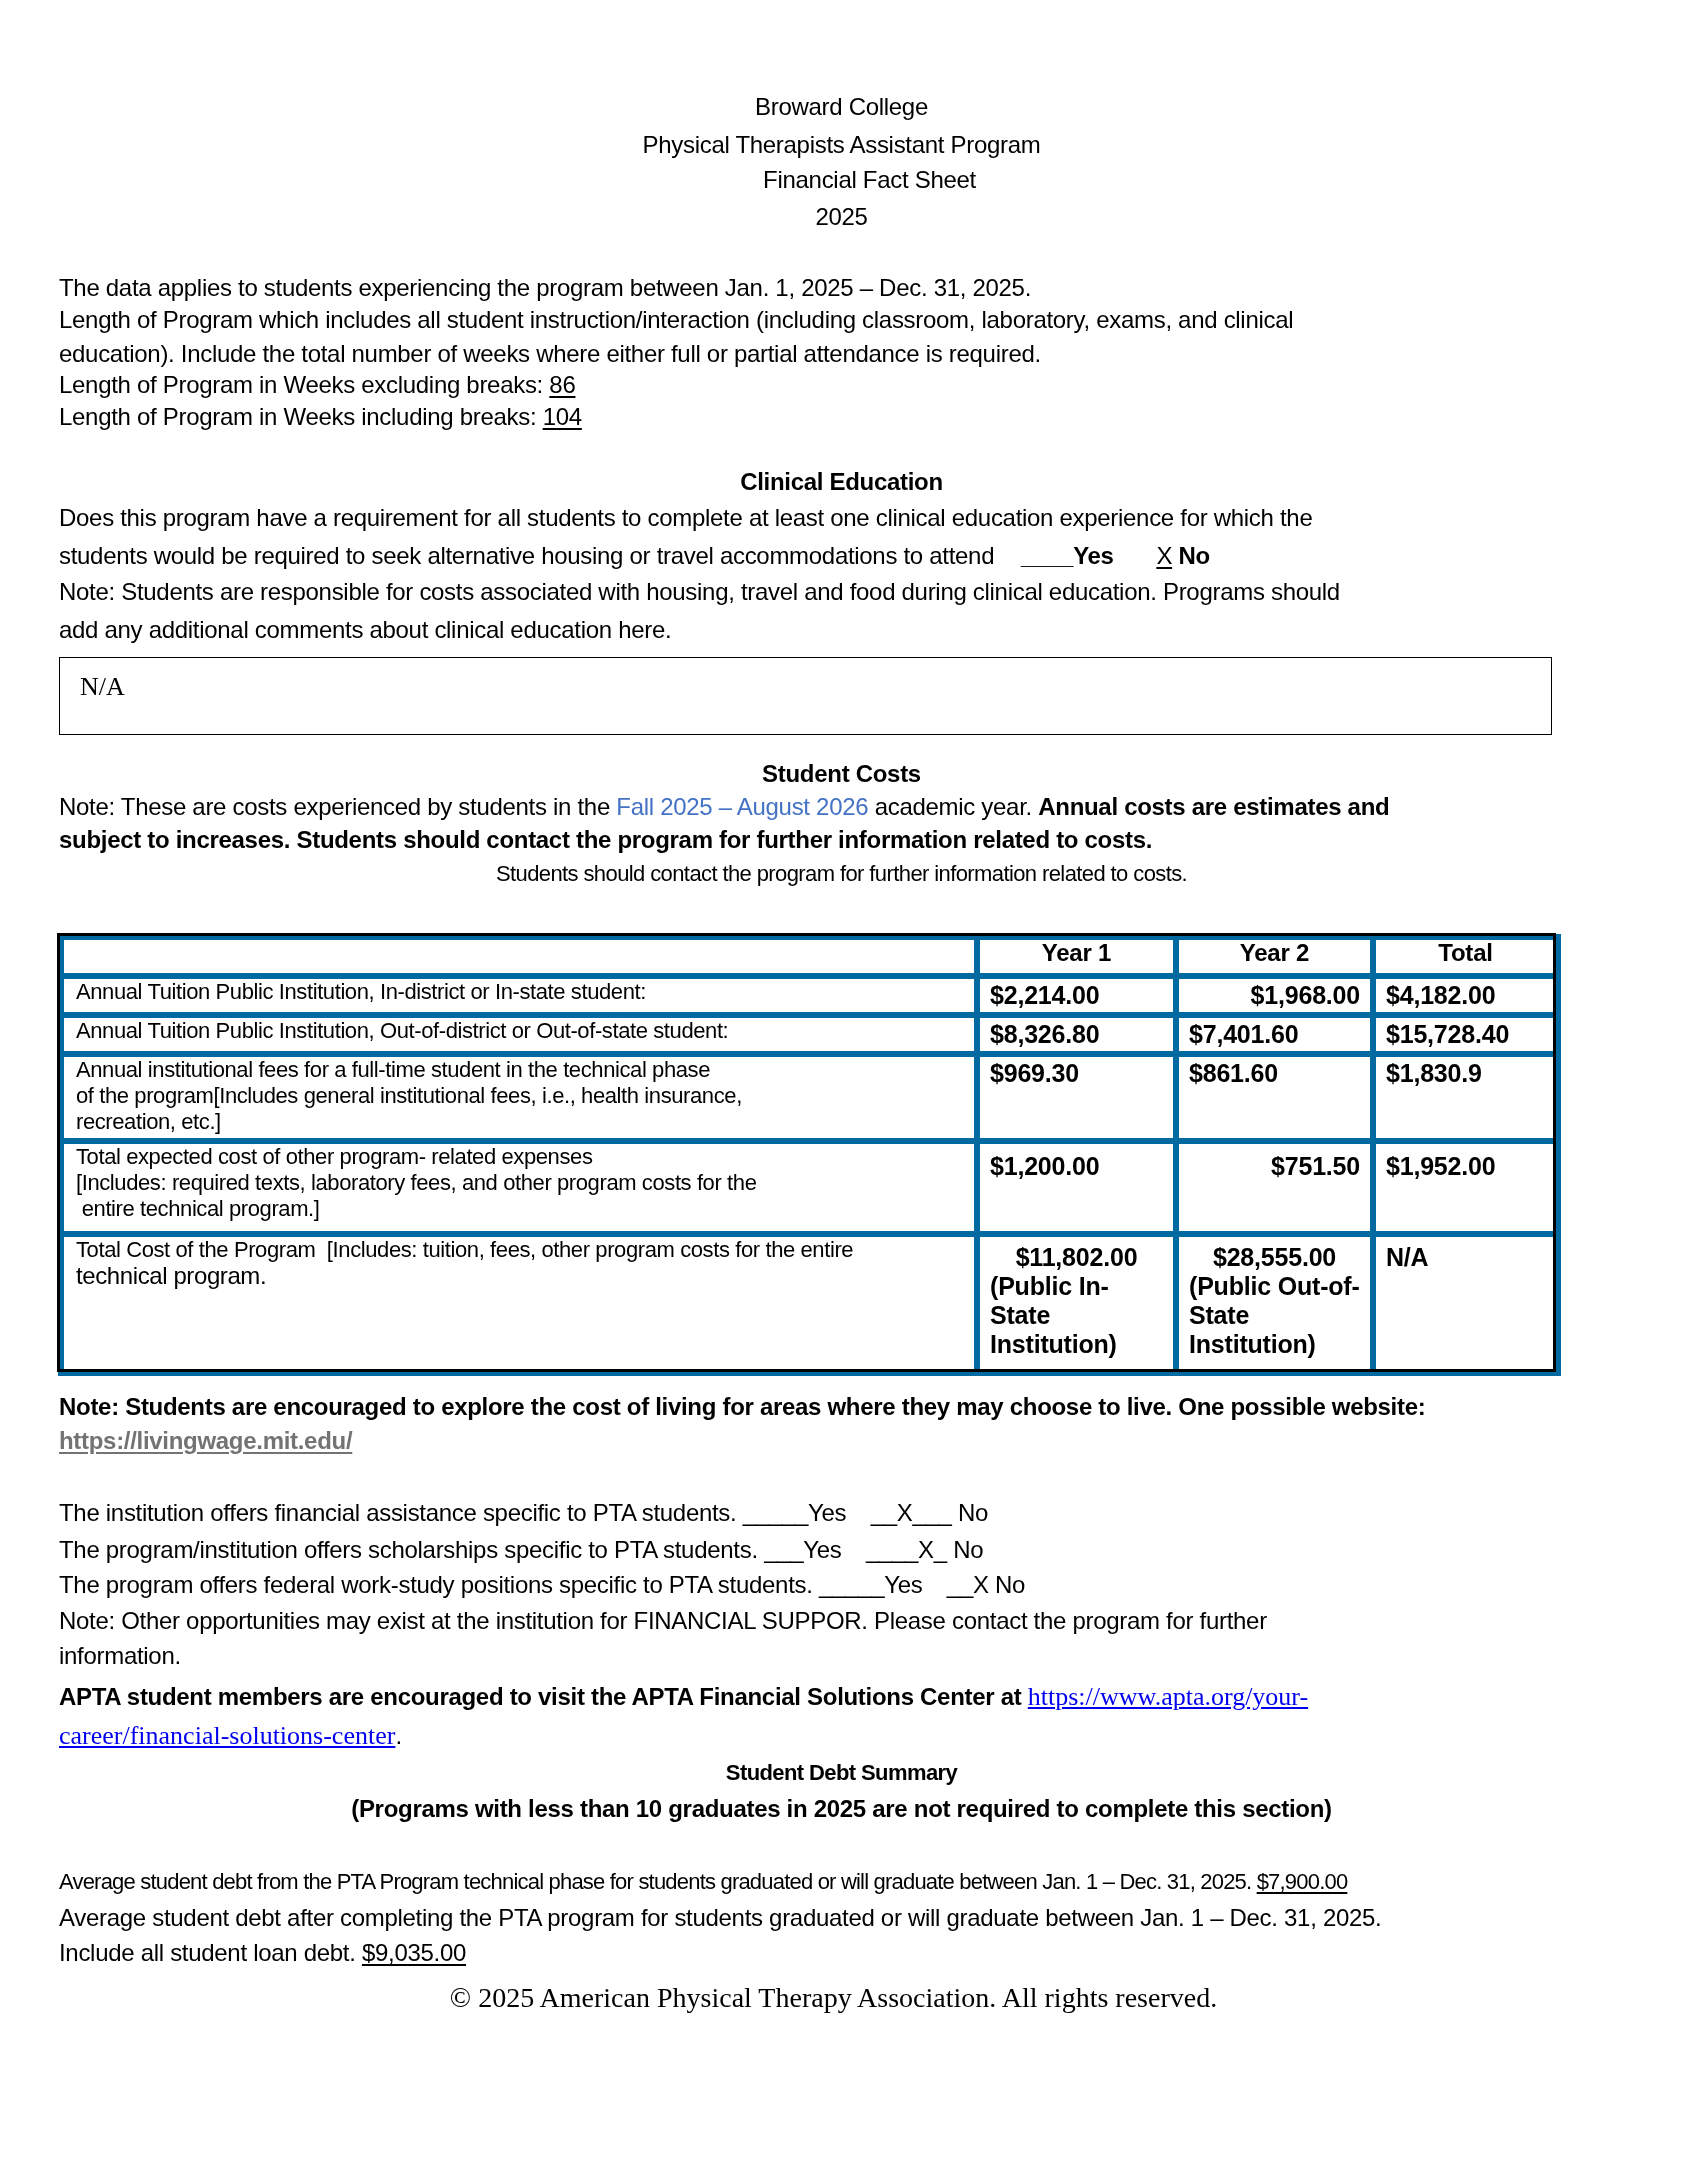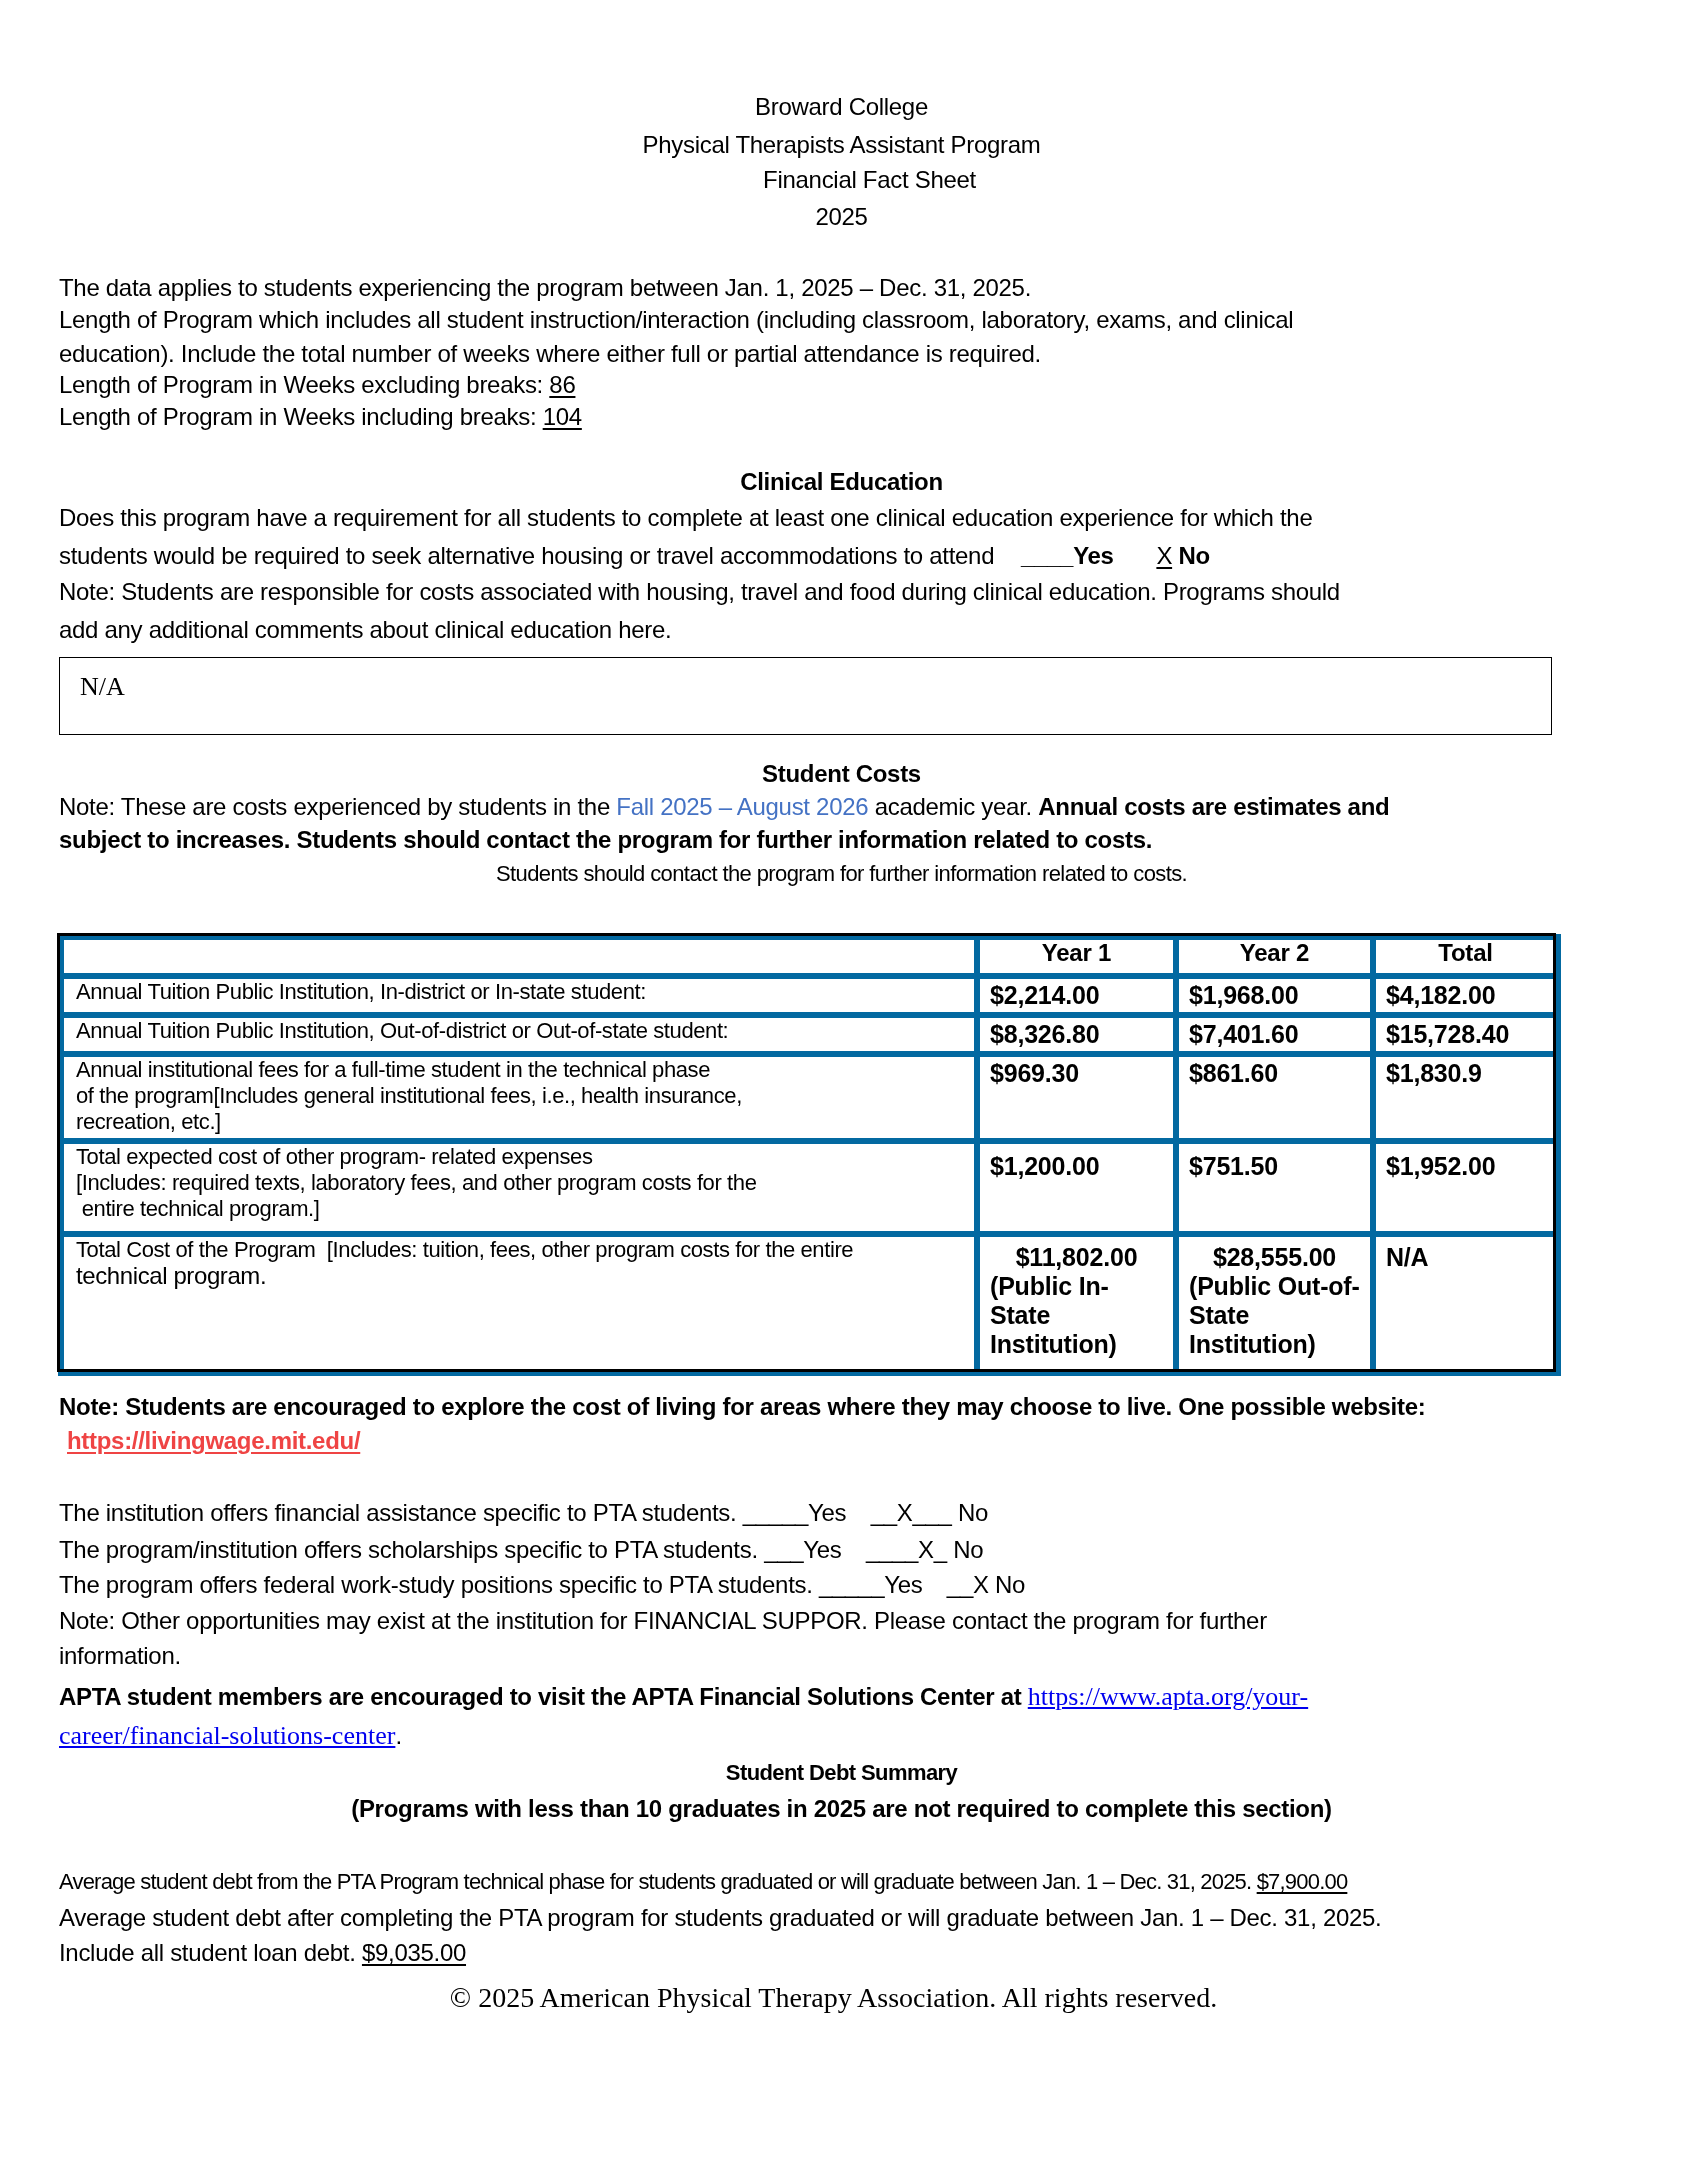--- a/index.html
+++ b/index.html
@@ -6,37 +6,37 @@
   body {
     width: 1683px; height: 2178px; position: relative; overflow: hidden;
     font-family: "Liberation Sans", sans-serif; color: #000;
   }
   .abs { position: absolute; white-space: nowrap; }
   .txt { font-size: 24px; letter-spacing: -0.3px; line-height: 33px; }
   .center { left: 0; width: 1683px; text-align: center; }
   .bold { font-weight: bold; }
   .u { text-decoration: underline; text-underline-offset: 3px; }
   .blue { color: #4472c4; }
-  .link { color: #ef4444; text-decoration: underline; text-underline-offset: 3px; margin-left: 8px; }
+  .link { color: #737373; text-decoration: underline; text-underline-offset: 3px; }
   .serif-link { font-family: "Liberation Serif", serif; color: #0000ee; text-decoration: underline; letter-spacing: 0; font-size: 26px; }
   .small { font-size: 22px; letter-spacing: -0.6px; }
   .na-box { position: absolute; left: 59px; top: 657px; width: 1493px; height: 78px; border: 1.5px solid #000; box-sizing: border-box; }
   .na-box span { position: absolute; left: 20px; top: 14px; font-family: "Liberation Serif", serif; font-size: 26px; }
 
   table.costs {
     position: absolute; left: 58px; top: 934px; width: 1497px;
     border-collapse: collapse; table-layout: fixed;
     font-size: 22px; letter-spacing: -0.4px;
   }
   table.costs td, table.costs th {
     border: 6px solid #0369a1; vertical-align: top; padding: 0 10px; line-height: 26px;
   }
   table.costs th { font-weight: bold; text-align: center; font-size: 24px; letter-spacing: -0.2px; height: 33px; }
   table.costs td.num { font-weight: bold; font-size: 25px; letter-spacing: -0.2px; line-height: 29px; padding-top: 2px; }
-  table.costs td.num.ctr { text-align: left; border-radius: 12px; }
+  table.costs td.num.ctr { text-align: right; border-radius: 12px; }
   table.costs tr.r1 td { height: 31px; }
   table.costs tr.r4 td { height: 79px; }
   table.costs tr.r5 td { height: 79px; }
   table.costs tr.r6 td { height: 127px; }
   table.costs td.lbl { padding-left: 12px; }
   .tbl-border { position: absolute; left: 57px; top: 933px; width: 1499px; height: 439px; border: 3px solid #000; box-sizing: border-box; pointer-events: none; }
   .copyright { font-family: "Liberation Serif", serif; font-size: 28px; letter-spacing: 0; }
 </style>
 </head>
 <body>

